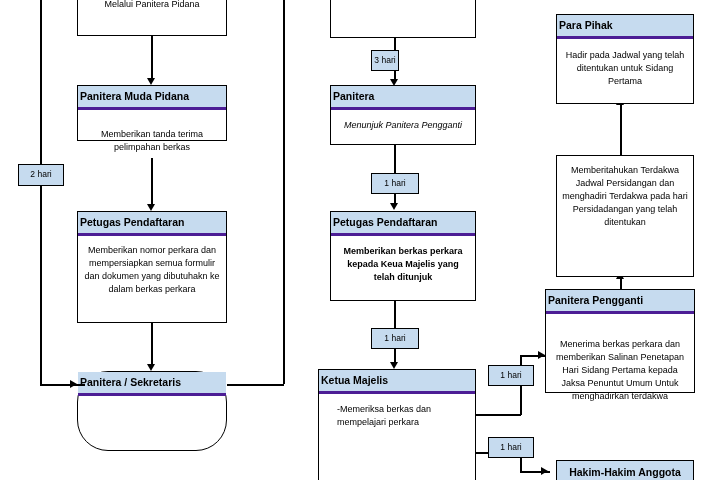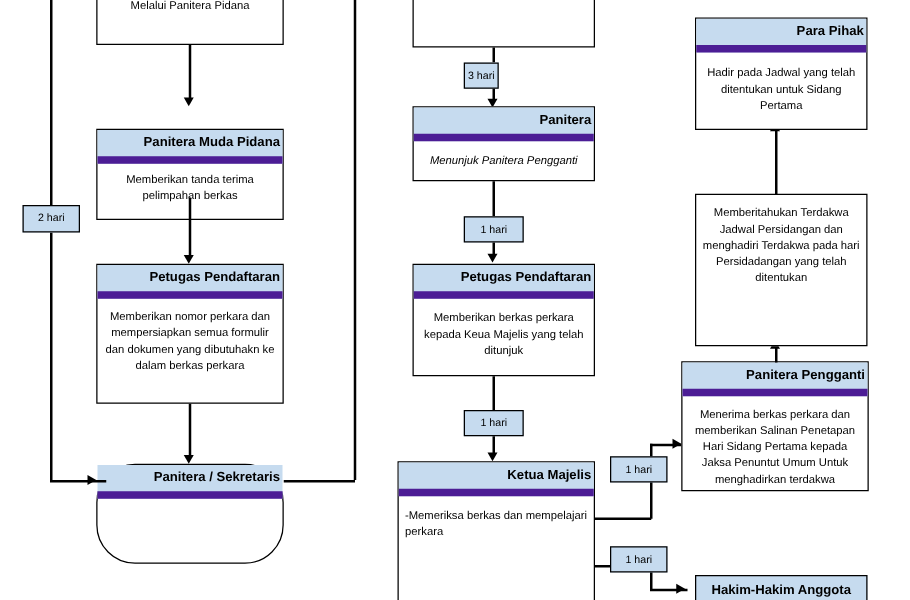--- a/index.html
+++ b/index.html
@@ -17,41 +17,41 @@
   }
   .node {
     position: absolute;
     box-sizing: border-box;
     border: 1px solid #000000;
     background: #ffffff;
   }
   .node .hdr {
     box-sizing: border-box;
     background: #c6dbef;
-    border-bottom: 6px solid #4c1d95;
-    text-align: right;
+    border-bottom: 3px solid #4c1d95;
+    text-align: left;
     font-weight: bold;
     font-size: 10.5px;
     line-height: 13px;
     padding: 4px 2px;
     color: #000000;
   }
   .node .bdy {
     box-sizing: border-box;
     text-align: center;
     font-size: 9px;
     line-height: 13px;
     padding: 5px 5px;
     color: #000000;
   }
   .node .bdy.left {
     text-align: left;
   }
   .node .bdy p {
-    margin: 0 0 7px 0;
+    margin: 0 0 7px 13px;
   }
   .node .bdy p:last-child {
     margin-bottom: 0;
   }
   .headeronly {
     position: absolute;
     box-sizing: border-box;
     border: 1px solid #000000;
     background: #c6dbef;
     text-align: center;
@@ -102,23 +102,23 @@
 
 <div id="canvas">
 
   <div class="node" style="left:77px; top:-26px; width:150px; height:62px;">
     <div class="bdy" style="padding-top:10px;">ke Pengadilan Negeri Marisa Melalui Panitera Pidana</div>
   </div>
 
   <div class="line" style="left:151px; top:36px; width:1.5px; height:44px;"></div>
   <div class="arrow down" style="left:147px; top:78px;"></div>
 
-  <div class="node" style="left:77px; top:103px; width:150px; height:73px;">
+  <div class="node" style="left:77px; top:85px; width:150px; height:56px;">
     <div class="hdr">Panitera Muda Pidana</div>
-    <div class="bdy" style="padding-top:6px;">Memberikan tanda terima pelimpahan berkas</div>
+    <div class="bdy" style="padding-top:18px;">Memberikan tanda terima pelimpahan berkas</div>
   </div>
 
   <div class="line" style="left:151px; top:158px; width:1.5px; height:48px;"></div>
   <div class="arrow down" style="left:147px; top:204px;"></div>
 
   <div class="node" style="left:77px; top:211px; width:150px; height:112px;">
     <div class="hdr">Petugas Pendaftaran</div>
     <div class="bdy" style="padding-top:8px;">Memberikan nomor perkara dan mempersiapkan semua formulir dan dokumen yang dibutuhakn ke dalam berkas perkara</div>
   </div>
 
@@ -150,21 +150,21 @@
     <div class="bdy" style="padding-top:9px;font-style:italic;">Menunjuk Panitera Pengganti</div>
   </div>
 
   <div class="line" style="left:394px; top:145px; width:1.5px; height:28px;"></div>
   <div class="label" style="left:371px; top:173px; width:48px; height:21px;">1 hari</div>
   <div class="line" style="left:394px; top:194px; width:1.5px; height:12px;"></div>
   <div class="arrow down" style="left:390px; top:203px;"></div>
 
   <div class="node" style="left:330px; top:211px; width:146px; height:90px;">
     <div class="hdr">Petugas Pendaftaran</div>
-    <div class="bdy" style="padding-top:9px;">Memberikan berkas perkara kepada Keua Majelis yang telah ditunjuk</div>
+    <div class="bdy" style="padding-top:9px;font-weight:bold;">Memberikan berkas perkara kepada Keua Majelis yang telah ditunjuk</div>
   </div>
 
   <div class="line" style="left:394px; top:301px; width:1.5px; height:27px;"></div>
   <div class="label" style="left:371px; top:328px; width:48px; height:21px;">1 hari</div>
   <div class="line" style="left:394px; top:349px; width:1.5px; height:15px;"></div>
   <div class="arrow down" style="left:390px; top:362px;"></div>
 
   <div class="node" style="left:318px; top:369px; width:158px; height:115px;">
     <div class="hdr">Ketua Majelis</div>
     <div class="bdy left" style="padding-top:9px;">
@@ -186,21 +186,21 @@
   <div class="line" style="left:520px; top:471px; width:30px; height:1.5px;"></div>
   <div class="arrow right" style="left:541px; top:467px;"></div>
   <div class="label" style="left:488px; top:437px; width:46px; height:21px;">1 hari</div>
 
   <div class="headeronly" style="left:556px; top:460px; width:138px; height:26px;">
     <span>Hakim-Hakim Anggota</span>
   </div>
 
   <div class="node" style="left:545px; top:289px; width:150px; height:104px;">
     <div class="hdr">Panitera Pengganti</div>
-    <div class="bdy" style="padding-top:8px;">Menerima berkas perkara dan memberikan Salinan Penetapan Hari Sidang Pertama kepada Jaksa Penuntut Umum Untuk menghadirkan terdakwa</div>
+    <div class="bdy" style="padding-top:8px;margin-top:16px;">Menerima berkas perkara dan memberikan Salinan Penetapan Hari Sidang Pertama kepada Jaksa Penuntut Umum Untuk menghadirkan terdakwa</div>
   </div>
 
   <div class="line" style="left:620px; top:277px; width:1.5px; height:13px;"></div>
   <div class="arrow up" style="left:616px; top:272px;"></div>
 
   <div class="node" style="left:556px; top:155px; width:138px; height:122px;">
     <div class="bdy" style="padding-top:8px;">Memberitahukan Terdakwa Jadwal Persidangan dan menghadiri Terdakwa pada hari Persidadangan yang telah ditentukan</div>
   </div>
 
   <div class="line" style="left:620px; top:103px; width:1.5px; height:53px;"></div>

